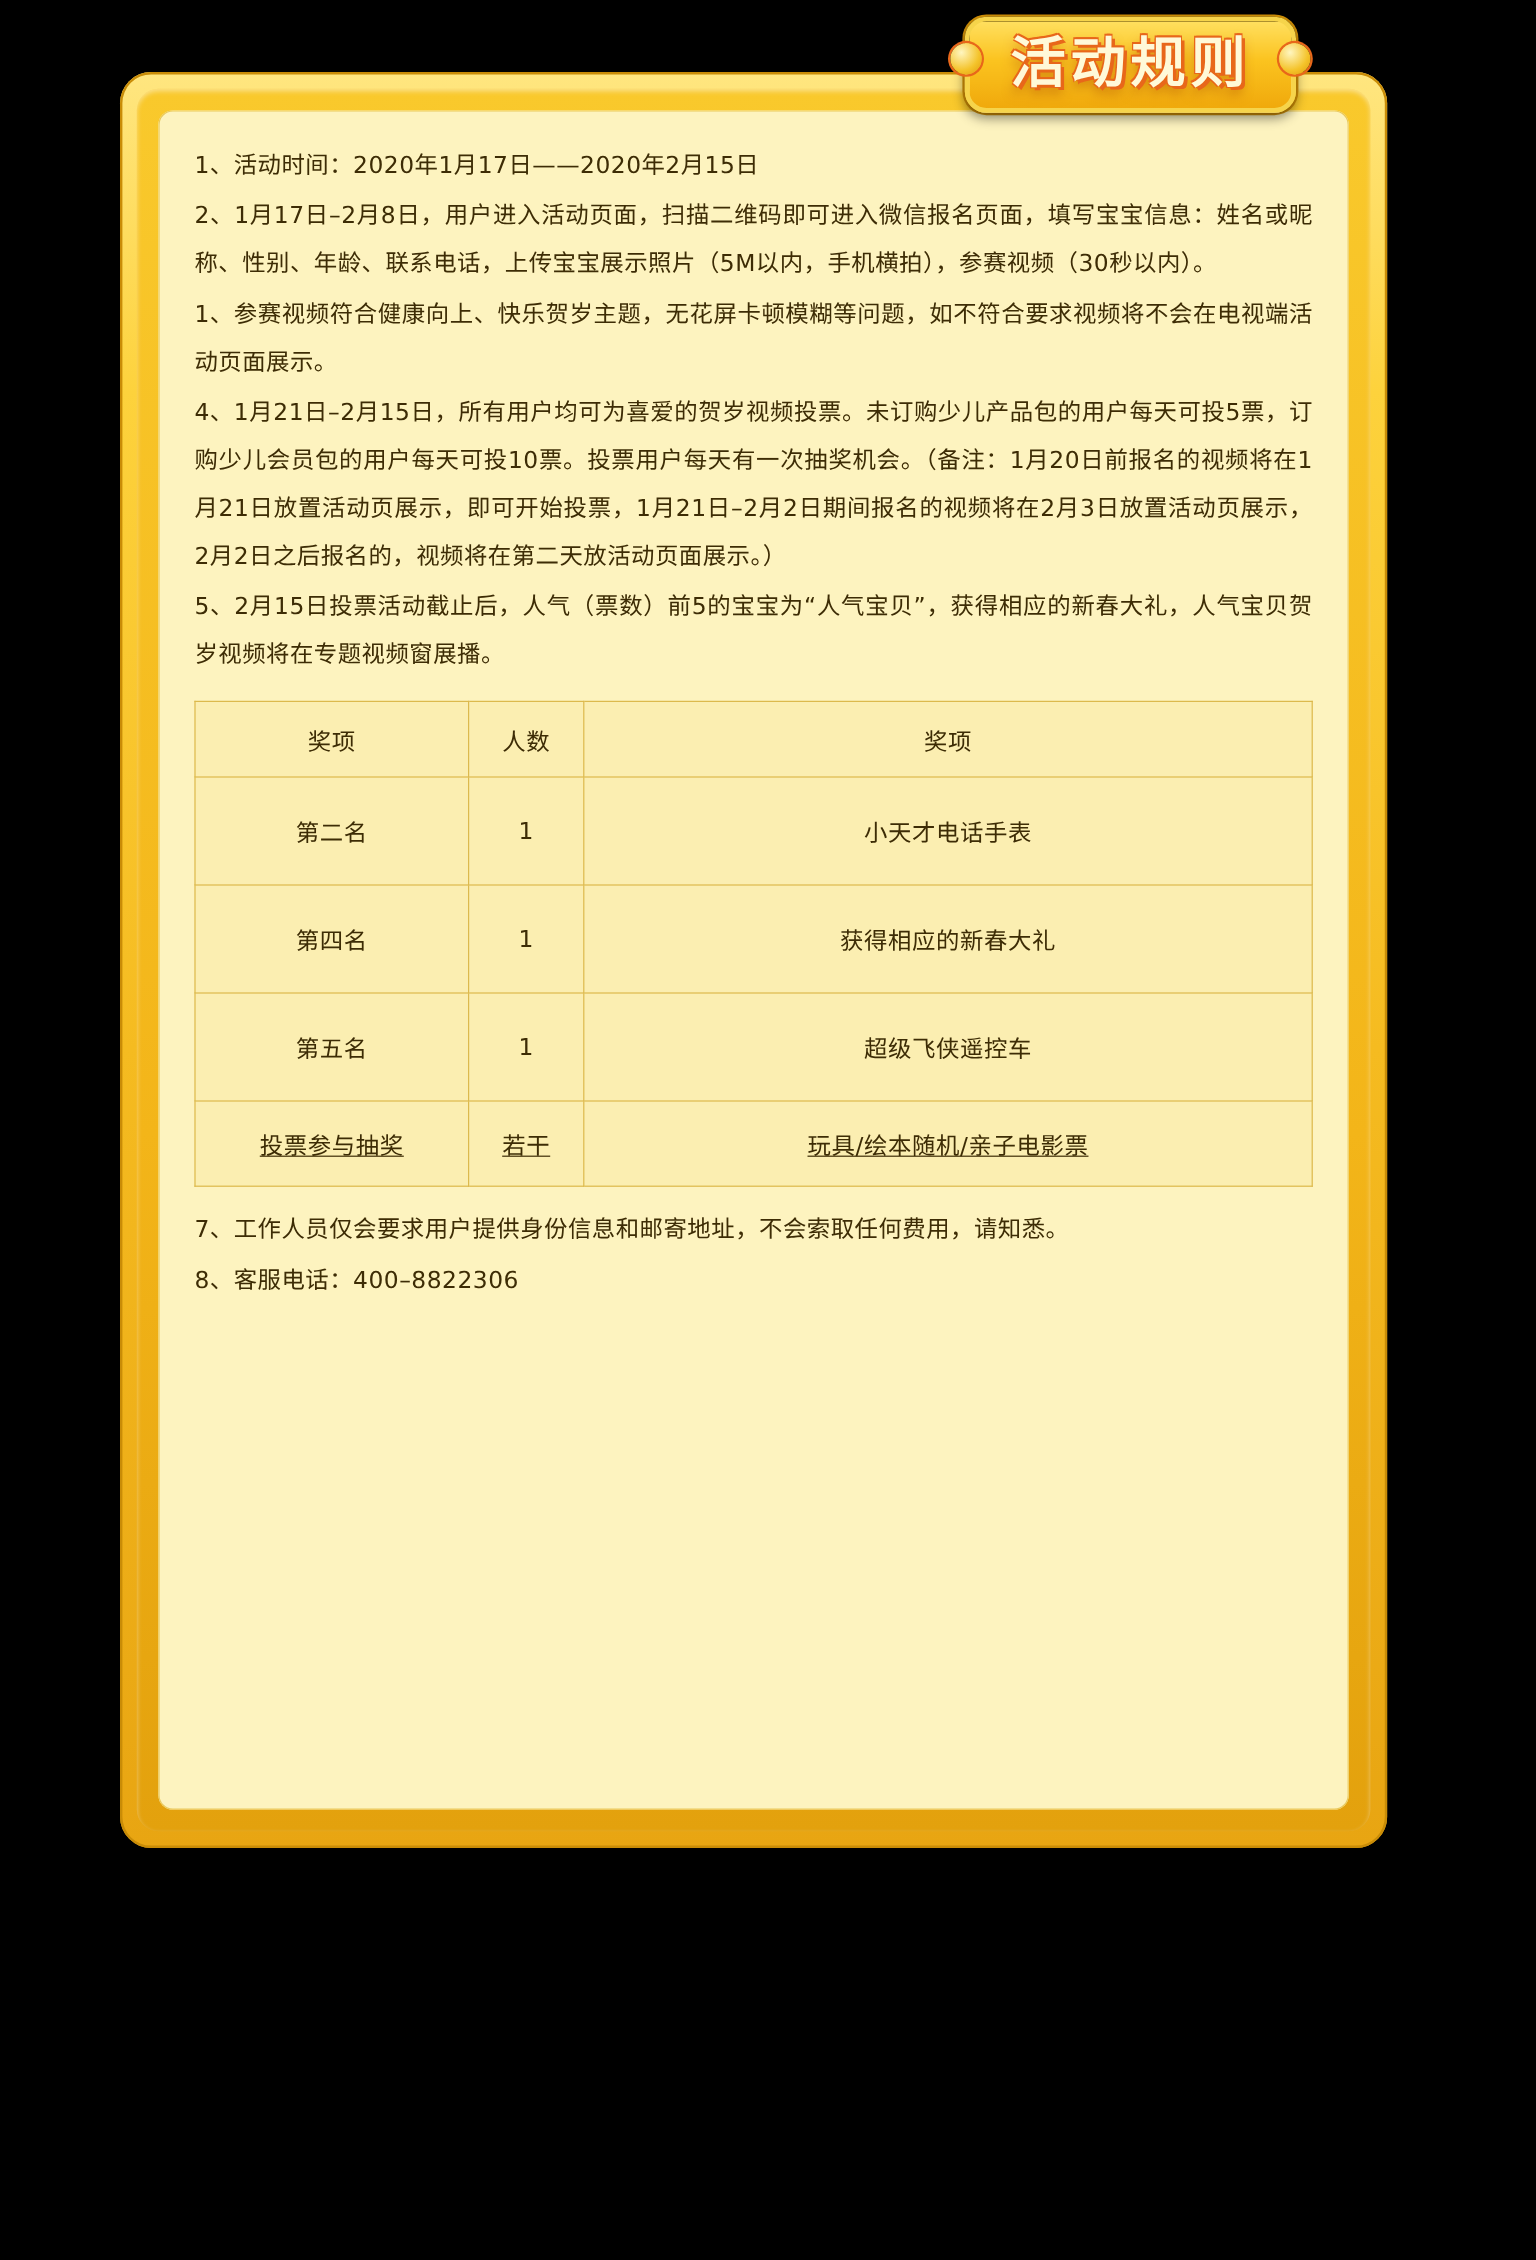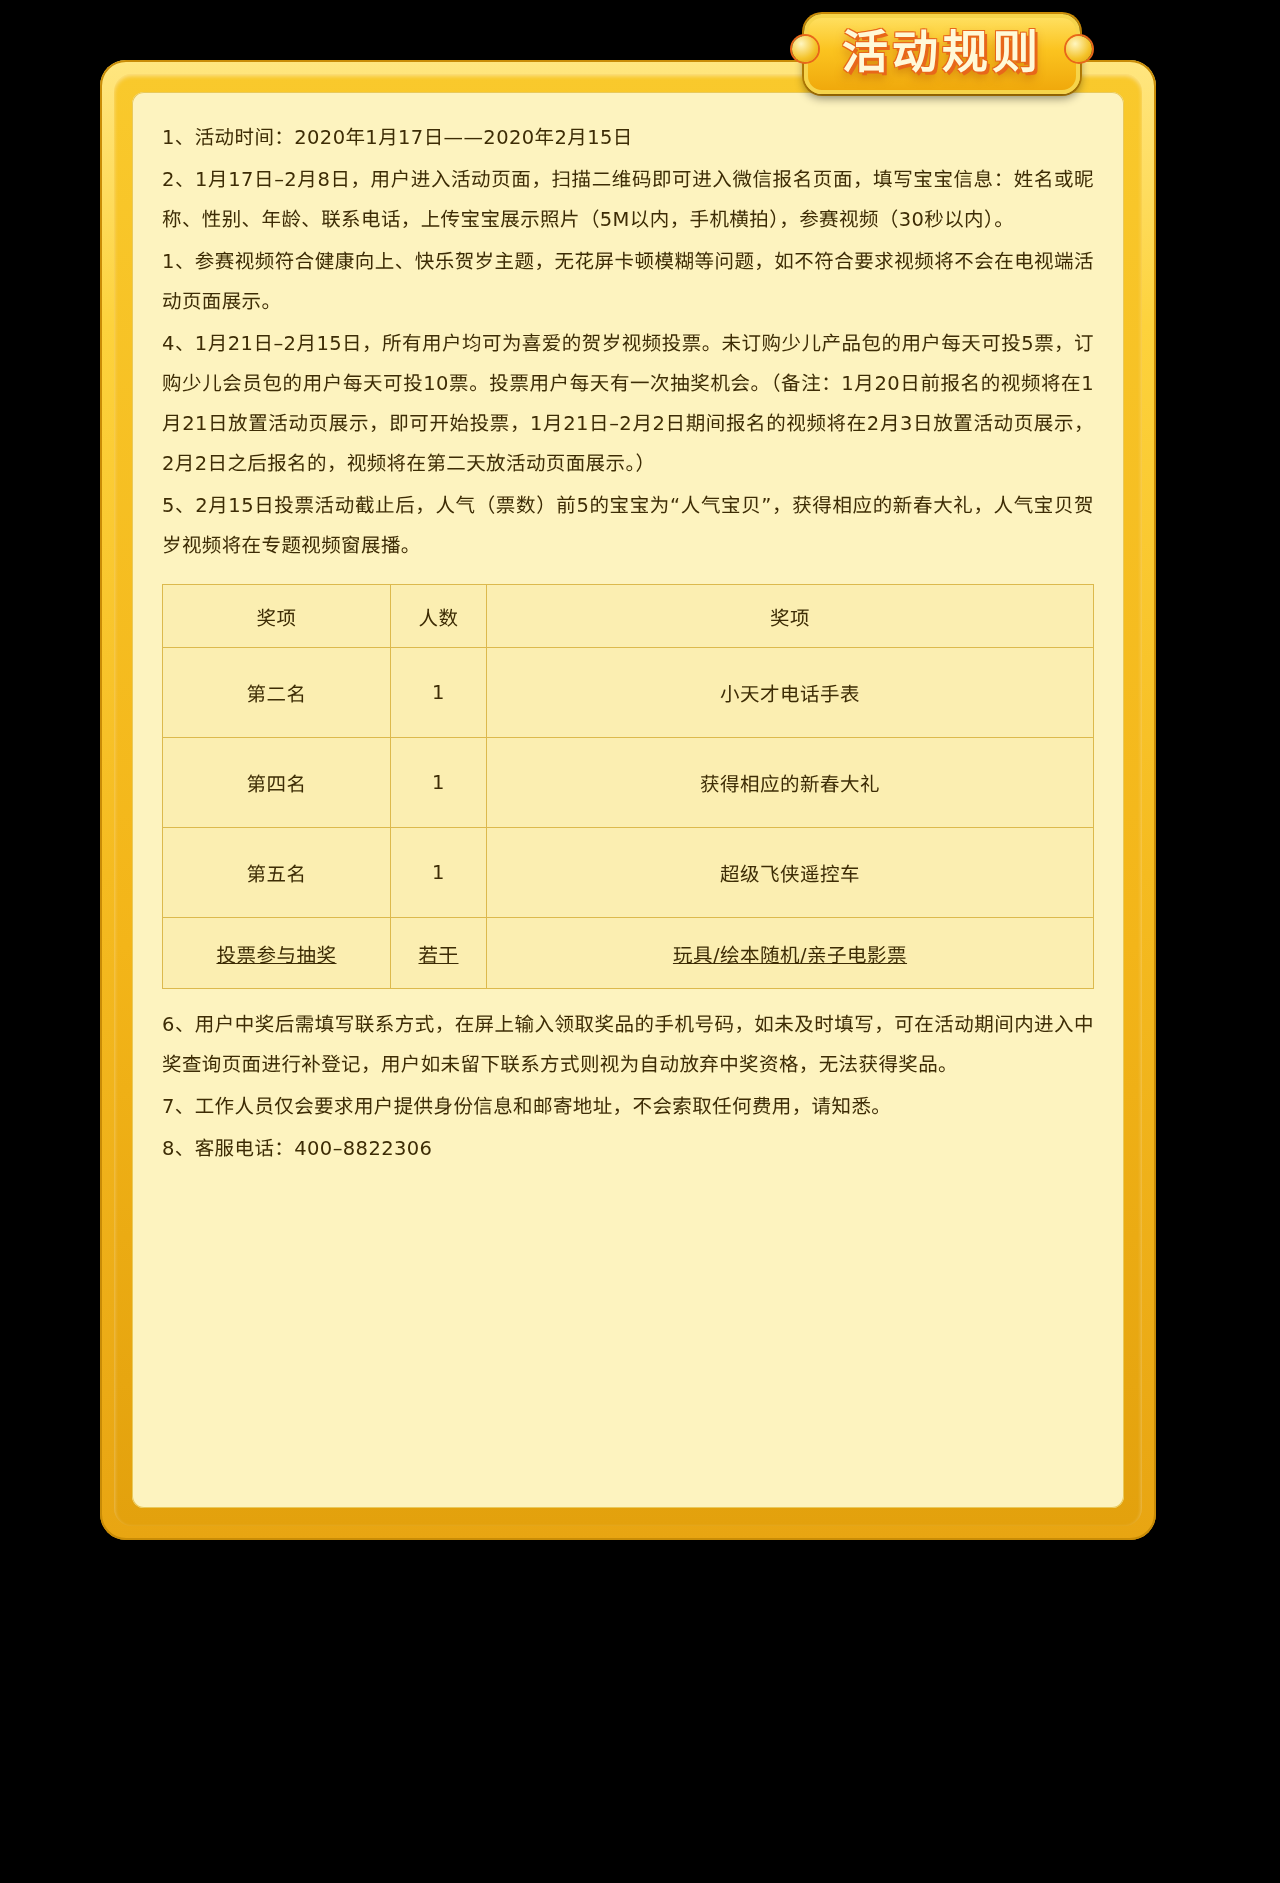--- a/index.html
+++ b/index.html
@@ -198,21 +198,20 @@
             </tr>
             <tr>
               <td>投票参与抽奖</td>
               <td>若干</td>
               <td>玩具/绘本随机/亲子电影票</td>
             </tr>
           </tbody>
         </table>
 
         <ul class="rules bottom-rules">
-          <li class="rule-item">6、用户中奖后需填写联系方式，在屏上输入领取奖品的手机号码，如未及时填写，可在活动期间内进入中奖查询页面进行补登记，用户如未留下联系方式则视为自动放弃中奖资格，无法获得奖品。</li>
           <li class="rule-item">7、工作人员仅会要求用户提供身份信息和邮寄地址，不会索取任何费用，请知悉。</li>
           <li class="rule-item">8、客服电话：400–8822306</li>
         </ul>
 
       </div>
     </div>
   </div>
 </div>
 
 <div class="title-wrap">

